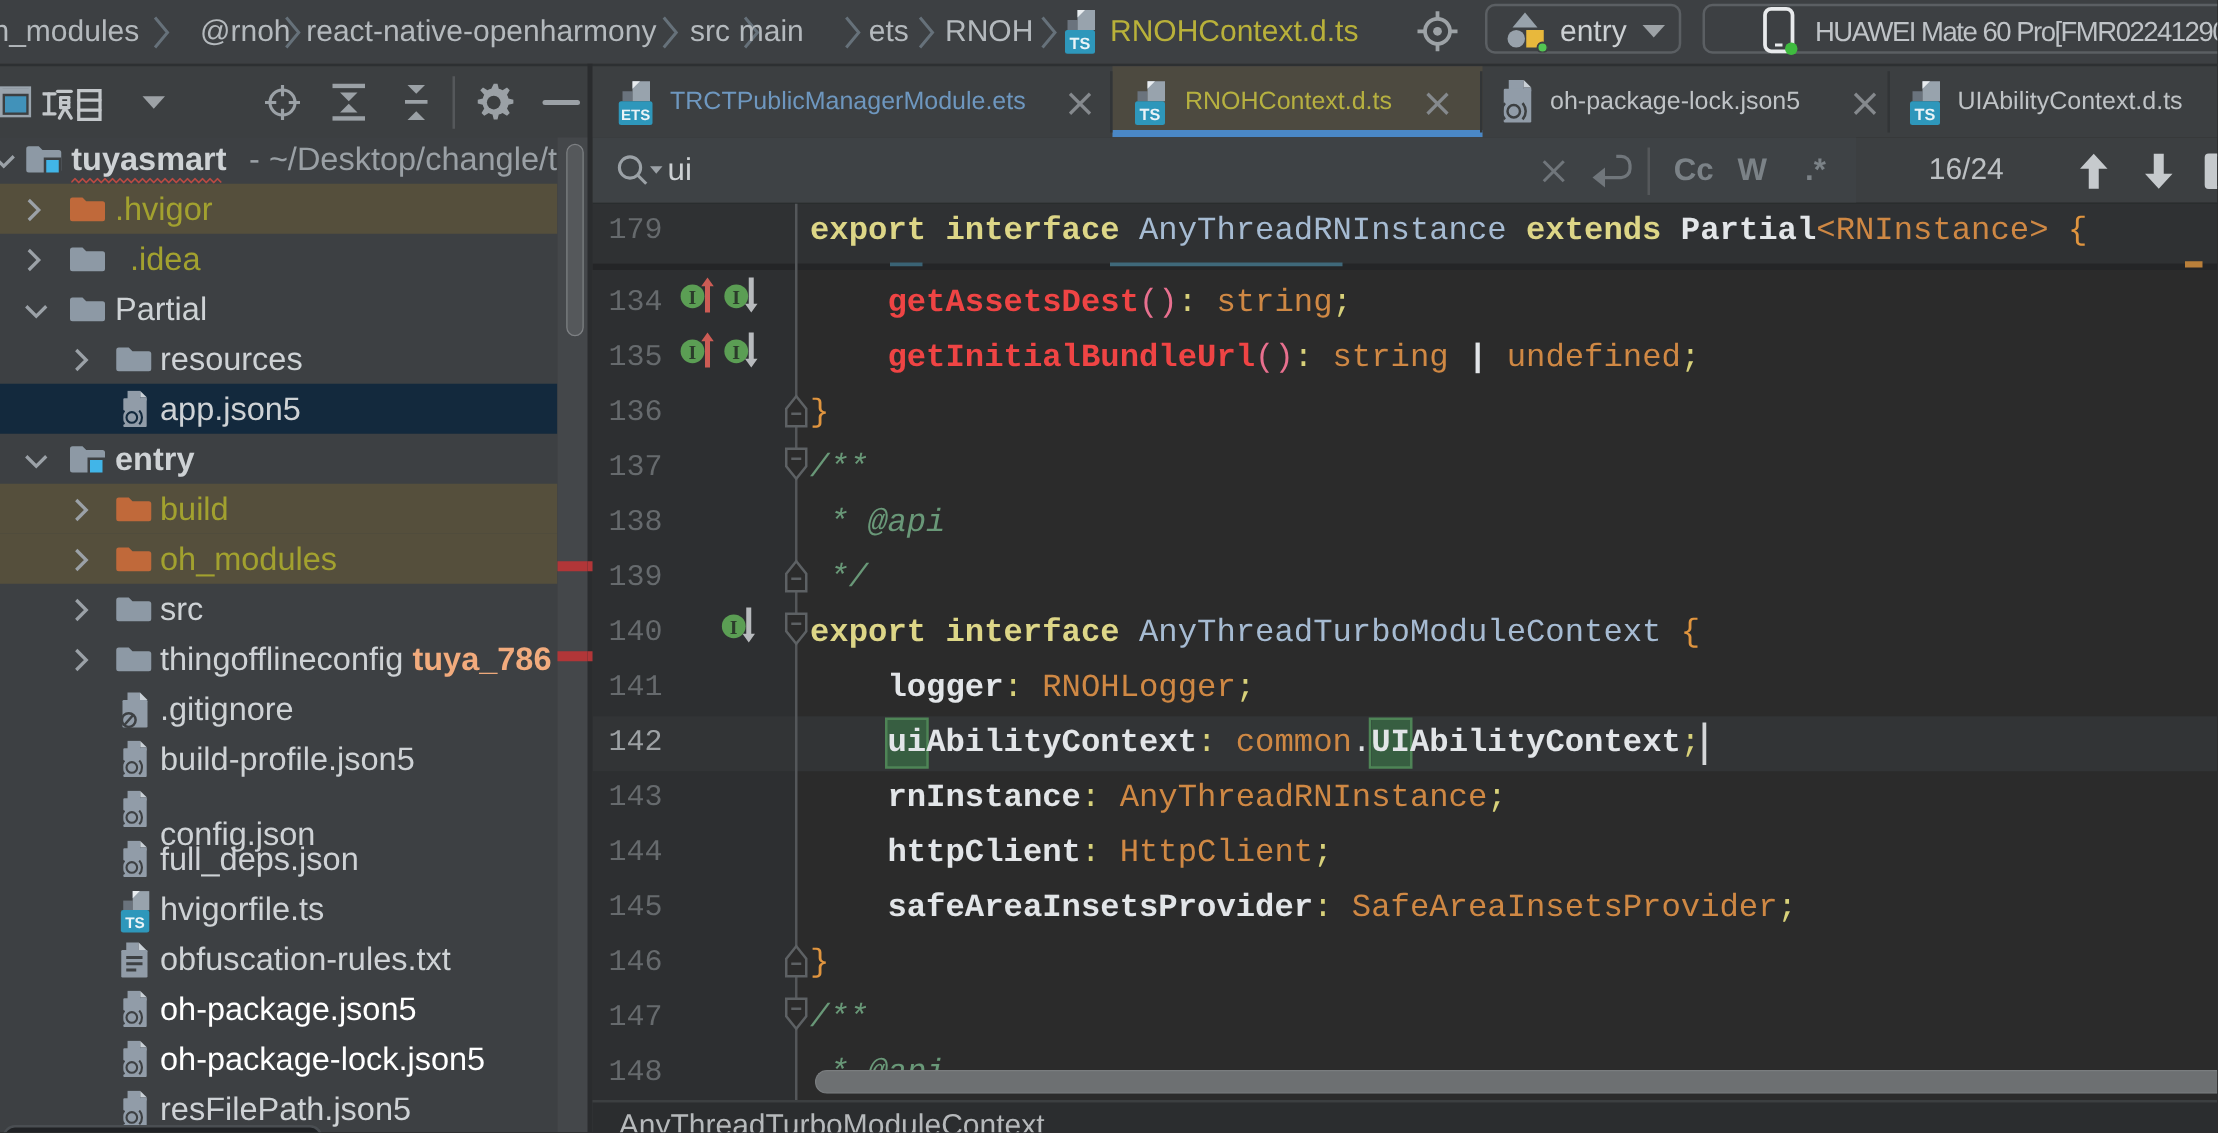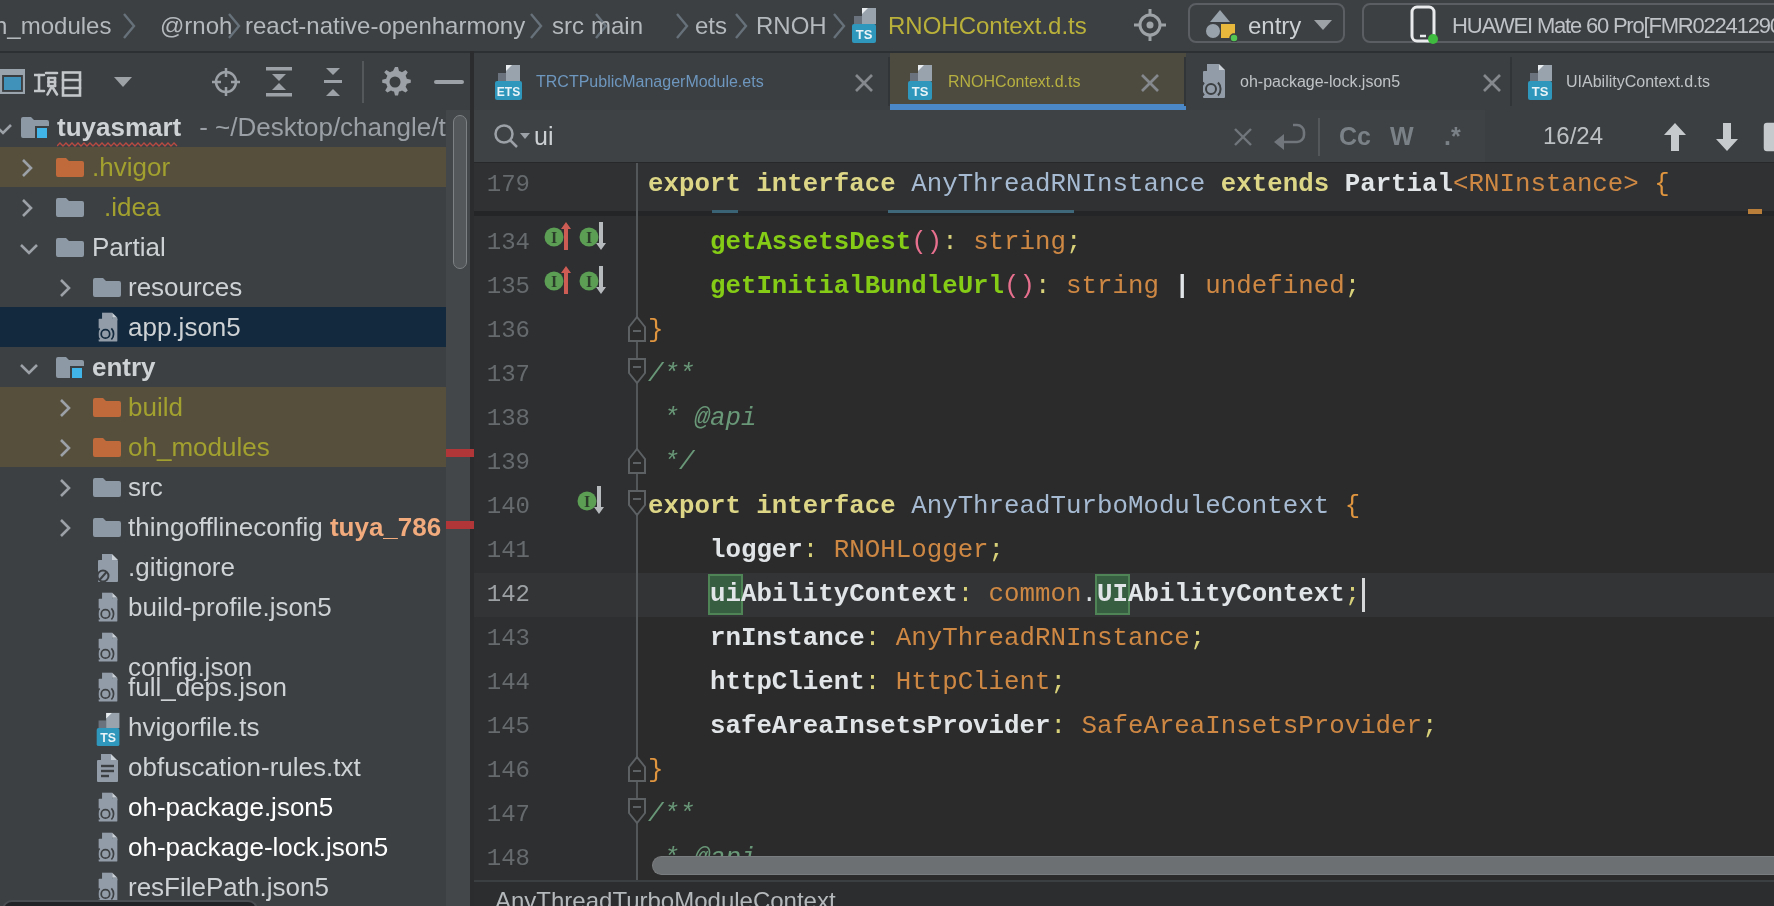--- a/index.html
+++ b/index.html
@@ -13,36 +13,36 @@
   
   #row2{left:0;top:51px;width:1774px;height:59px;background:#3c3f41;border-top:2px solid #2d3032;box-sizing:border-box;}
   
   #tree{left:0;top:110px;width:446px;height:796px;background:#3d4043;overflow:hidden;}
   .trow{position:absolute;left:0;width:446px;height:40px;}
   .trow .lbl{position:absolute;top:0;height:40px;line-height:40px;font-size:26px;color:#ced2d5;white-space:pre;}
   .trow .lbl.olive{color:#a2a12f;}
   .trow .lbl.blue{color:#ffffff;}
   .hl{background:#554f3c;}
   .sel{background:#13293d;}
-  .tabt{top:0;height:57px;line-height:57px;font-size:16px;white-space:pre;}
+  .tabt{top:0;height:57px;line-height:57px;font-size:20px;white-space:pre;}
   
   #strip{left:446px;top:110px;width:28px;height:796px;background:#44474a;}
   
   #editor{left:474px;top:110px;width:1300px;height:770px;background:#2b2b2b;}
   #gutterbg{position:absolute;left:0;top:53px;width:163px;height:717px;background:#2d2f31;}
   #searchbar{position:absolute;left:0;top:0;width:1300px;height:53px;background:#3c3f41;border-bottom:1px solid #26282a;box-sizing:border-box;}
   #searchfield{position:absolute;left:0;top:0;width:1011px;height:52px;background:#3e4245;}
   #sticky{position:absolute;left:0;top:53px;width:1300px;height:48px;background:#2f3133;}
   .cline{position:absolute;left:174px;height:44px;line-height:44px;font-family:"Liberation Mono",monospace;font-size:25.8px;letter-spacing:0px;white-space:pre;color:#a9b7c6;}
   .lnum{position:absolute;left:0;width:56px;height:44px;line-height:44px;text-align:right;font-family:"Liberation Mono",monospace;font-size:24px;color:#666a6d;}
   .kw{color:#ddd687;font-weight:bold;text-align:right;}
   .typ{color:#a6bbd2;}
   .wb{color:#e2e5e8;font-weight:bold;}
   .org{color:#cf8844;}
-  .teal{color:#84cc16;font-weight:bold;}
+  .teal{color:#ef4444;font-weight:bold;}
   .pink{color:#e8708f;}
   .yp{color:#d8d17a;}
   .grn{color:#699878;font-style:italic;}
   .obr{color:#e0953f;}
   .match{background:#375e41;box-shadow:0 0 0 2px #4e8456;padding:4px 0;}
   
   #botbar{left:474px;top:882px;width:1300px;height:24px;background:#2b2d2f;}
 </style>
 </head>
 <body>

